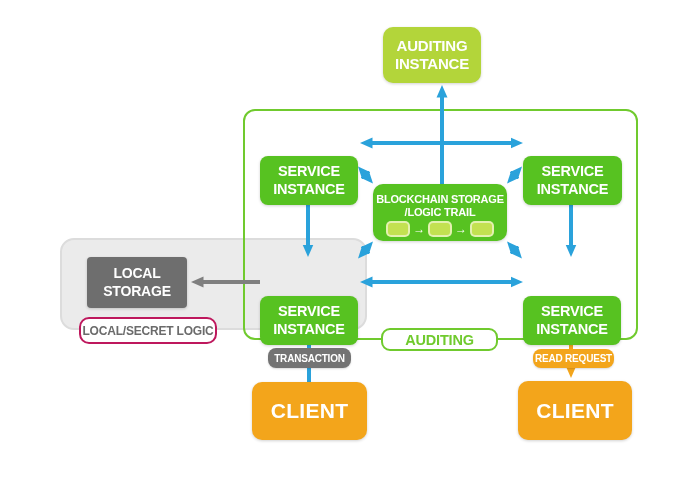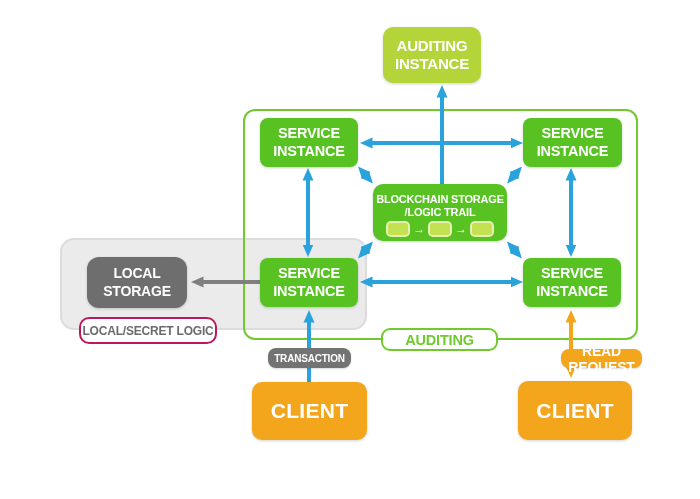--- a/index.html
+++ b/index.html
@@ -21,52 +21,52 @@
   #arrows{position:absolute;left:0;top:0;z-index:3;pointer-events:none;}
   
   .node{
     display:flex;align-items:center;justify-content:center;text-align:center;
     color:#fff;font-weight:bold;white-space:pre-line;z-index:4;
     letter-spacing:-0.2px;box-shadow:0 1px 3px rgba(0,0,0,0.18);
   }
   .green{background:#57c221;}
   .auditing{left:383px;top:27px;width:98px;height:56px;border-radius:10px;
     background:#b3d53a;font-size:15px;line-height:1.2;}
-  .si{width:98px;height:49px;border-radius:8px;font-size:14.5px;line-height:1.2;}
+  .si{width:98px;height:49px;border-radius:8px;font-size:14.5px;line-height:1.2;margin-top:38px;}
   .si-tl{left:260px;top:118px;}
   .si-tr{left:523px;top:118px;width:99px;}
   .si-bl{left:260px;top:258px;}
   .si-br{left:523px;top:258px;}
   .blockchain{
     left:373px;top:184px;width:134px;height:57px;border-radius:10px;
     flex-direction:column;font-size:11px;line-height:1.18;padding-top:5px;
   }
   .blocks-row{display:flex;align-items:center;margin-top:2px;}
   .block{width:24px;height:16px;background:#c3e151;border:2px solid rgba(255,255,255,0.55);
     border-radius:5px;box-sizing:border-box;}
   .block-arrow{color:#fff;font-size:12px;font-weight:bold;margin:0 3px;line-height:16px;}
-  .local-storage{left:87px;top:257px;width:100px;height:51px;border-radius:12px;
+  .local-storage{left:87px;top:257px;width:100px;height:51px;border-radius:4px;
     background:#6e6e6e;font-size:14px;line-height:1.25;}
   .client{width:115px;height:58px;border-radius:10px;background:#f3a51b;
     font-size:21px;letter-spacing:0.3px;}
   .client-left{left:252px;top:382px;}
   .client-right{left:518px;top:381px;width:114px;height:59px;}
   
   .tag{
     display:flex;align-items:center;justify-content:center;text-align:center;
     font-weight:bold;z-index:5;letter-spacing:-0.2px;
   }
   .consensus-label{left:381px;top:328px;width:117px;height:23px;background:#fff;
     border:2px solid #70ca2e;border-radius:9px;color:#70ca2e;font-size:14.5px;}
   .lsl-label{left:79px;top:317px;width:138px;height:27px;background:#fff;
     border:2px solid #be185d;border-radius:10px;color:#6b6b6b;font-size:12px;}
   .transaction-label{left:268px;top:348px;width:83px;height:20px;background:#737373;
     border-radius:8px;color:#fff;font-size:10px;box-shadow:0 1px 2px rgba(0,0,0,0.15);}
   .read-request-label{left:533px;top:349px;width:81px;height:19px;background:#f3a51b;
-    border-radius:8px;color:#fff;font-size:14px;box-shadow:0 1px 2px rgba(0,0,0,0.15);margin-left:28px;}
+    border-radius:8px;color:#fff;font-size:10px;box-shadow:0 1px 2px rgba(0,0,0,0.15);}
 </style>
 </head>
 <body>
 
 <div id="canvas">
 
   <div class="abs gray-panel"></div>
   <div class="abs consensus-panel"></div>
 
   <svg id="arrows" width="700" height="499" viewBox="0 0 700 499">

